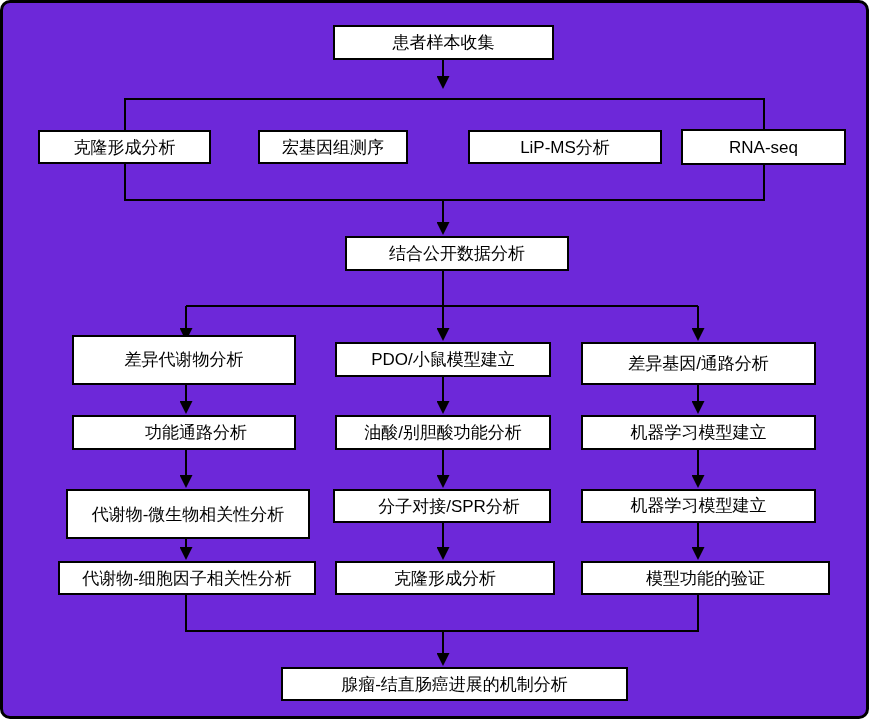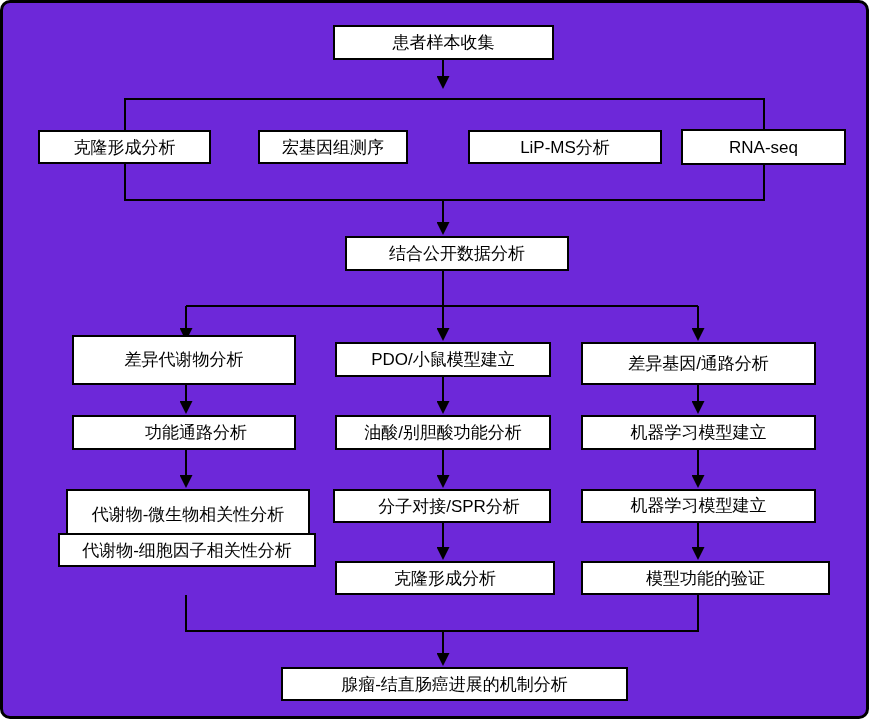--- a/index.html
+++ b/index.html
@@ -91,21 +91,21 @@
   <div class="node" style="left:35px; top:127px; width:173px; height:34px;">克隆形成分析</div>
   <div class="node" style="left:255px; top:127px; width:150px; height:34px;">宏基因组测序</div>
   <div class="node" style="left:465px; top:127px; width:194px; height:34px;">LiP-MS分析</div>
   <div class="node" style="left:678px; top:126px; width:165px; height:36px;">RNA-seq</div>
 
   <div class="node" style="left:333px; top:233px; width:224px; height:35px;margin-left:9px;">结合公开数据分析</div>
 
   <div class="node" style="left:69px; top:332px; width:224px; height:50px;font-family:Liberation Mono, monospace;">差异代谢物分析</div>
   <div class="node" style="left:69px; top:412px; width:224px; height:35px;padding-left:24px;">功能通路分析</div>
   <div class="node" style="left:63px; top:486px; width:244px; height:50px;">代谢物-微生物相关性分析</div>
-  <div class="node" style="left:55px; top:530px; width:258px; height:34px;">代谢物-细胞因子相关性分析</div>
+  <div class="node" style="left:55px; top:558px; width:258px; height:34px;">代谢物-细胞因子相关性分析</div>
 
   <div class="node" style="left:332px; top:339px; width:216px; height:35px;">PDO/小鼠模型建立</div>
   <div class="node" style="left:332px; top:412px; width:216px; height:35px;">油酸/别胆酸功能分析</div>
   <div class="node" style="left:330px; top:486px; width:218px; height:34px;padding-left:14px;">分子对接/SPR分析</div>
   <div class="node" style="left:332px; top:558px; width:220px; height:34px;">克隆形成分析</div>
 
   <div class="node" style="left:578px; top:339px; width:235px; height:43px;">差异基因/通路分析</div>
   <div class="node" style="left:578px; top:412px; width:235px; height:35px;">机器学习模型建立</div>
   <div class="node" style="left:578px; top:486px; width:235px; height:34px;font-family:Liberation Mono, monospace;">机器学习模型建立</div>
   <div class="node" style="left:578px; top:558px; width:249px; height:34px;">模型功能的验证</div>

